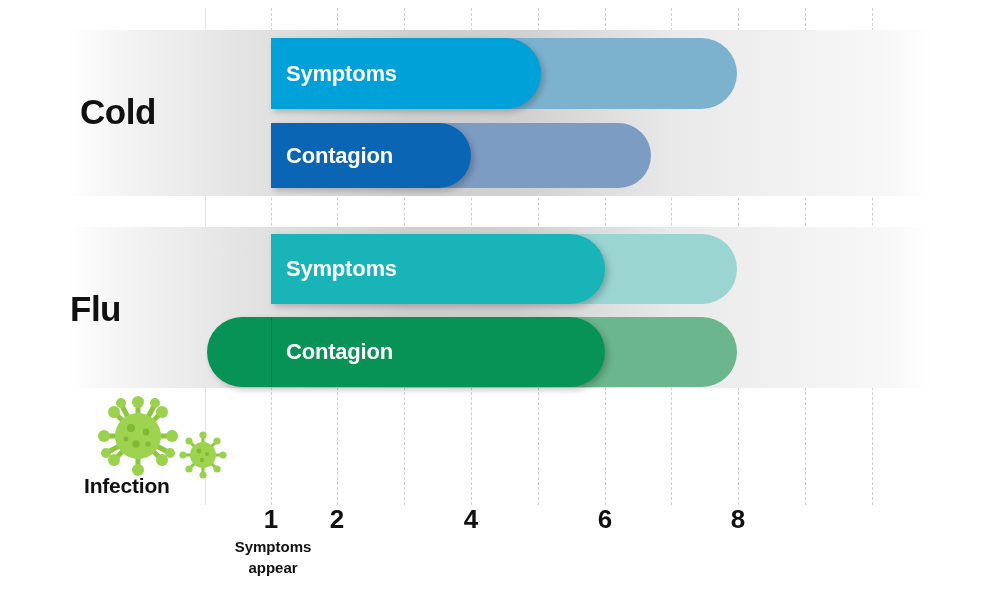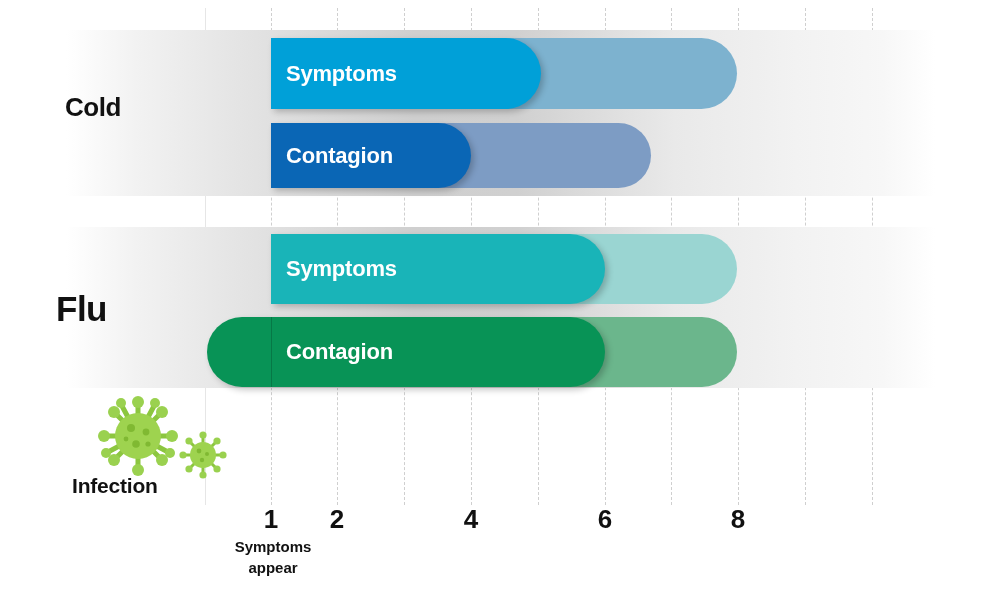--- a/index.html
+++ b/index.html
@@ -59,22 +59,22 @@
   .band.flu  { top: 227px; height: 161px; }
 
   
   .cat-label {
     position: absolute;
     font-weight: bold;
     color: #111111;
     letter-spacing: -0.5px;
     white-space: nowrap;
   }
-  .cat-label.cold { left: 65px; top: 92px; font-size: 26px; }
-  .cat-label.flu  { left: 56px; top: 289px; font-size: 35px; }
+  .cat-label.cold { left: 80px; top: 92px; font-size: 35px; }
+  .cat-label.flu  { left: 70px; top: 289px; font-size: 35px; }
 
   
   .bar {
     position: absolute;
     display: flex;
     align-items: center;
   }
   .bar .tail {
     position: absolute;
     top: 0;
@@ -127,21 +127,21 @@
     font-weight: bold;
     color: #111111;
     text-align: center;
     line-height: 1.42;
     white-space: pre-line;
   }
 
   
   .infection-label {
     position: absolute;
-    left: 72px;
+    left: 84px;
     top: 474px;
     font-size: 21px;
     font-weight: bold;
     color: #111111;
     letter-spacing: -0.2px;
   }
   .virus-wrap {
     position: absolute;
     left: 96px;
     top: 394px;

